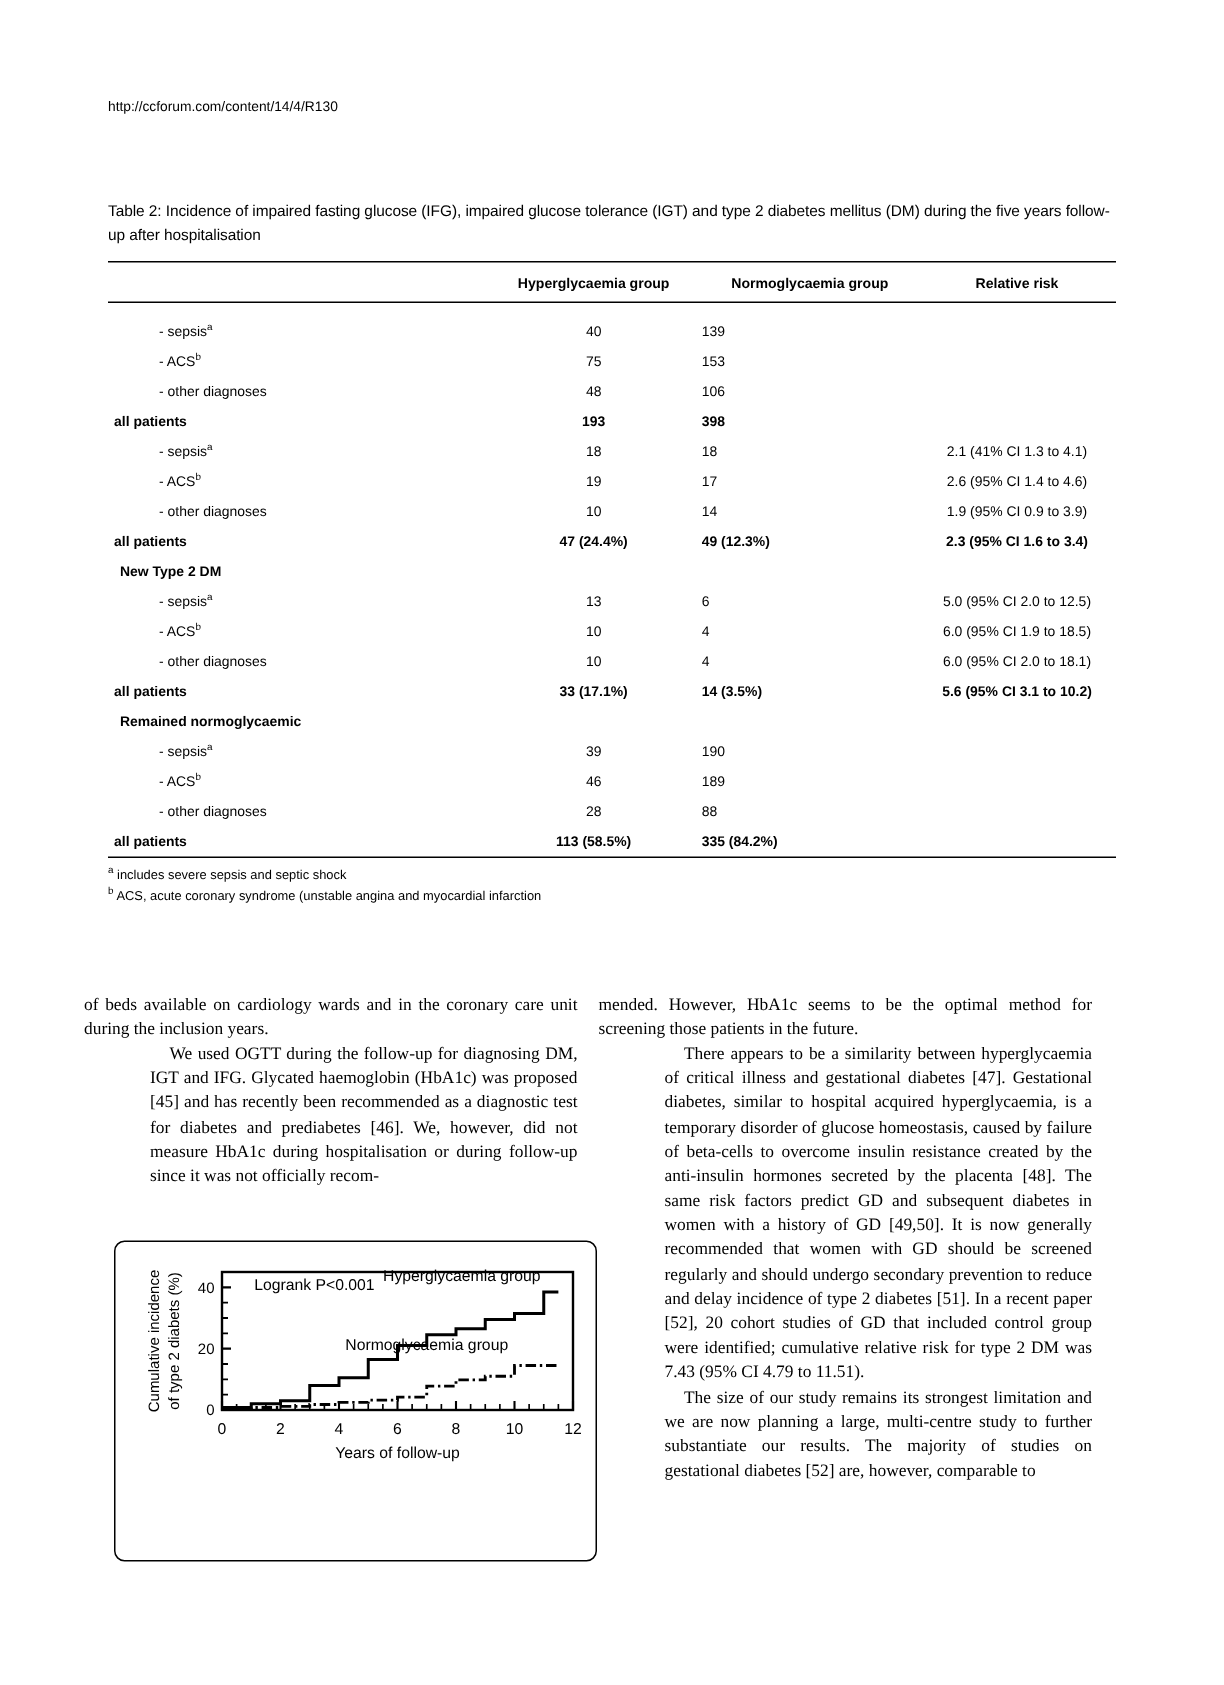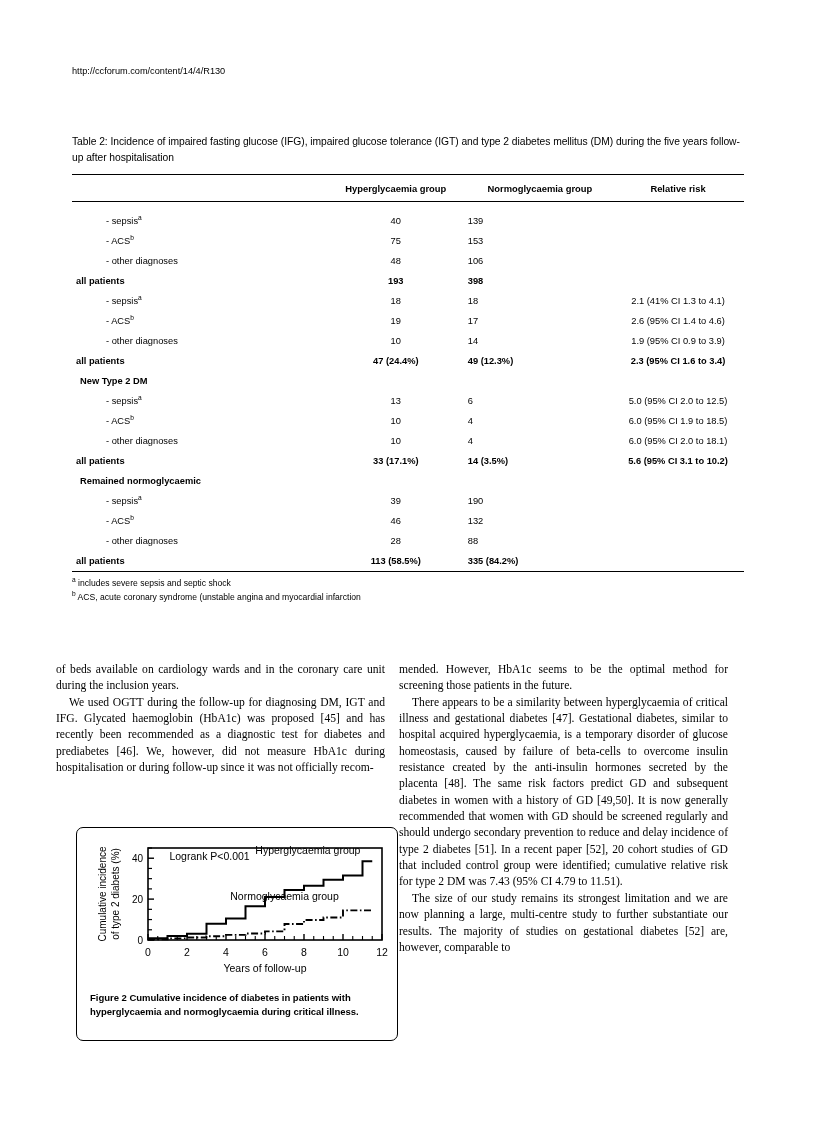--- a/index.html
+++ b/index.html
@@ -113,21 +113,21 @@
     top: 0;
     width: 329px;
     font-family: "Liberation Serif", serif;
     font-size: 11.6px;
     line-height: 16.35px;
     text-align: justify;
   }
   .col-left  { left: 0px; }
   .col-right { left: 343px; }
   .col p { margin: 0; }
-  .col p.indent { text-indent: 13px; }
+  .col p.indent { text-indent: 13px; margin-left: 44px; }
 
   
   .figbox {
     position: absolute;
     left: 76px;
     top: 827px;
     width: 322px;
     height: 214px;
     border: 1.1px solid #000;
     border-radius: 7px;
@@ -271,21 +271,21 @@
         </tr>
         <tr class="sub">
           <td class="c0"><span>- sepsis</span><sup>a</sup></td>
           <td class="c1">39</td>
           <td class="c2">190</td>
           <td class="c3"></td>
         </tr>
         <tr class="sub">
           <td class="c0"><span>- ACS</span><sup>b</sup></td>
           <td class="c1">46</td>
-          <td class="c2">132</td>
+          <td class="c2">189</td>
           <td class="c3"></td>
         </tr>
         <tr class="sub">
           <td class="c0"><span>- other diagnoses</span><sup></sup></td>
           <td class="c1">28</td>
           <td class="c2">88</td>
           <td class="c3"></td>
         </tr>
         <tr class="all rule-bot">
           <td class="c0">all patients</td>
@@ -366,16 +366,15 @@
           <path d="M60.00 102.36 L79.50 102.36 L79.50 99.91 L99.00 99.91 L99.00 97.87 L118.50 97.87 L118.50 87.64 L138.00 87.64 L138.00 82.53 L157.50 82.53 L157.50 70.27 L177.00 70.27 L177.00 61.07 L196.50 61.07 L196.50 53.91 L216.00 53.91 L216.00 49.82 L235.50 49.82 L235.50 43.69 L255.00 43.69 L255.00 39.60 L274.50 39.60 L274.50 25.29 L284.25 25.29" fill="none" stroke="#000" stroke-width="2"></path>
           <text x="219.89999999999998" y="18.133333333333326" text-anchor="middle" font-size="10.5" class="axtext">Hyperglycaemia group</text>
           <path d="M60.00 103.18 L79.50 103.18 L79.50 102.36 L99.00 102.36 L99.00 101.55 L118.50 101.55 L118.50 100.32 L138.00 100.32 L138.00 98.89 L157.50 98.89 L157.50 97.46 L177.00 97.46 L177.00 95.41 L196.50 95.41 L196.50 88.05 L216.00 88.05 L216.00 83.96 L235.50 83.96 L235.50 81.51 L255.00 81.51 L255.00 74.36 L274.50 74.36 L274.50 74.36 L284.25 74.36" fill="none" stroke="#000" stroke-width="1.9" stroke-dasharray="7 2.5 1.6 2.5"></path>
           <text x="196.5" y="64.13333333333333" text-anchor="middle" font-size="10.5" class="axtext">Normoglycaemia group</text>
           <text x="81.45" y="24.266666666666666" text-anchor="start" font-size="10.5" class="axtext">Logrank P&lt;0.001</text>
           <text x="177" y="136" text-anchor="middle" font-size="10.5" class="axtext">Years of follow-up</text>
           <text x="18" y="58" text-anchor="middle" font-size="10" class="axtext" transform="rotate(-90 18 58)">Cumulative incidence</text>
           <text x="31" y="58" text-anchor="middle" font-size="10" class="axtext" transform="rotate(-90 31 58)">of type 2 diabets (%)</text>
         </svg>
     </div>
-    <div class="figcap"><span class="lbl">Figure 2</span><span class="txt"> Cumulative incidence of diabetes in patients with hyperglycaemia and normoglycaemia during critical illness.</span></div>
   </div>
 
 </div>
 
 </body></html>

